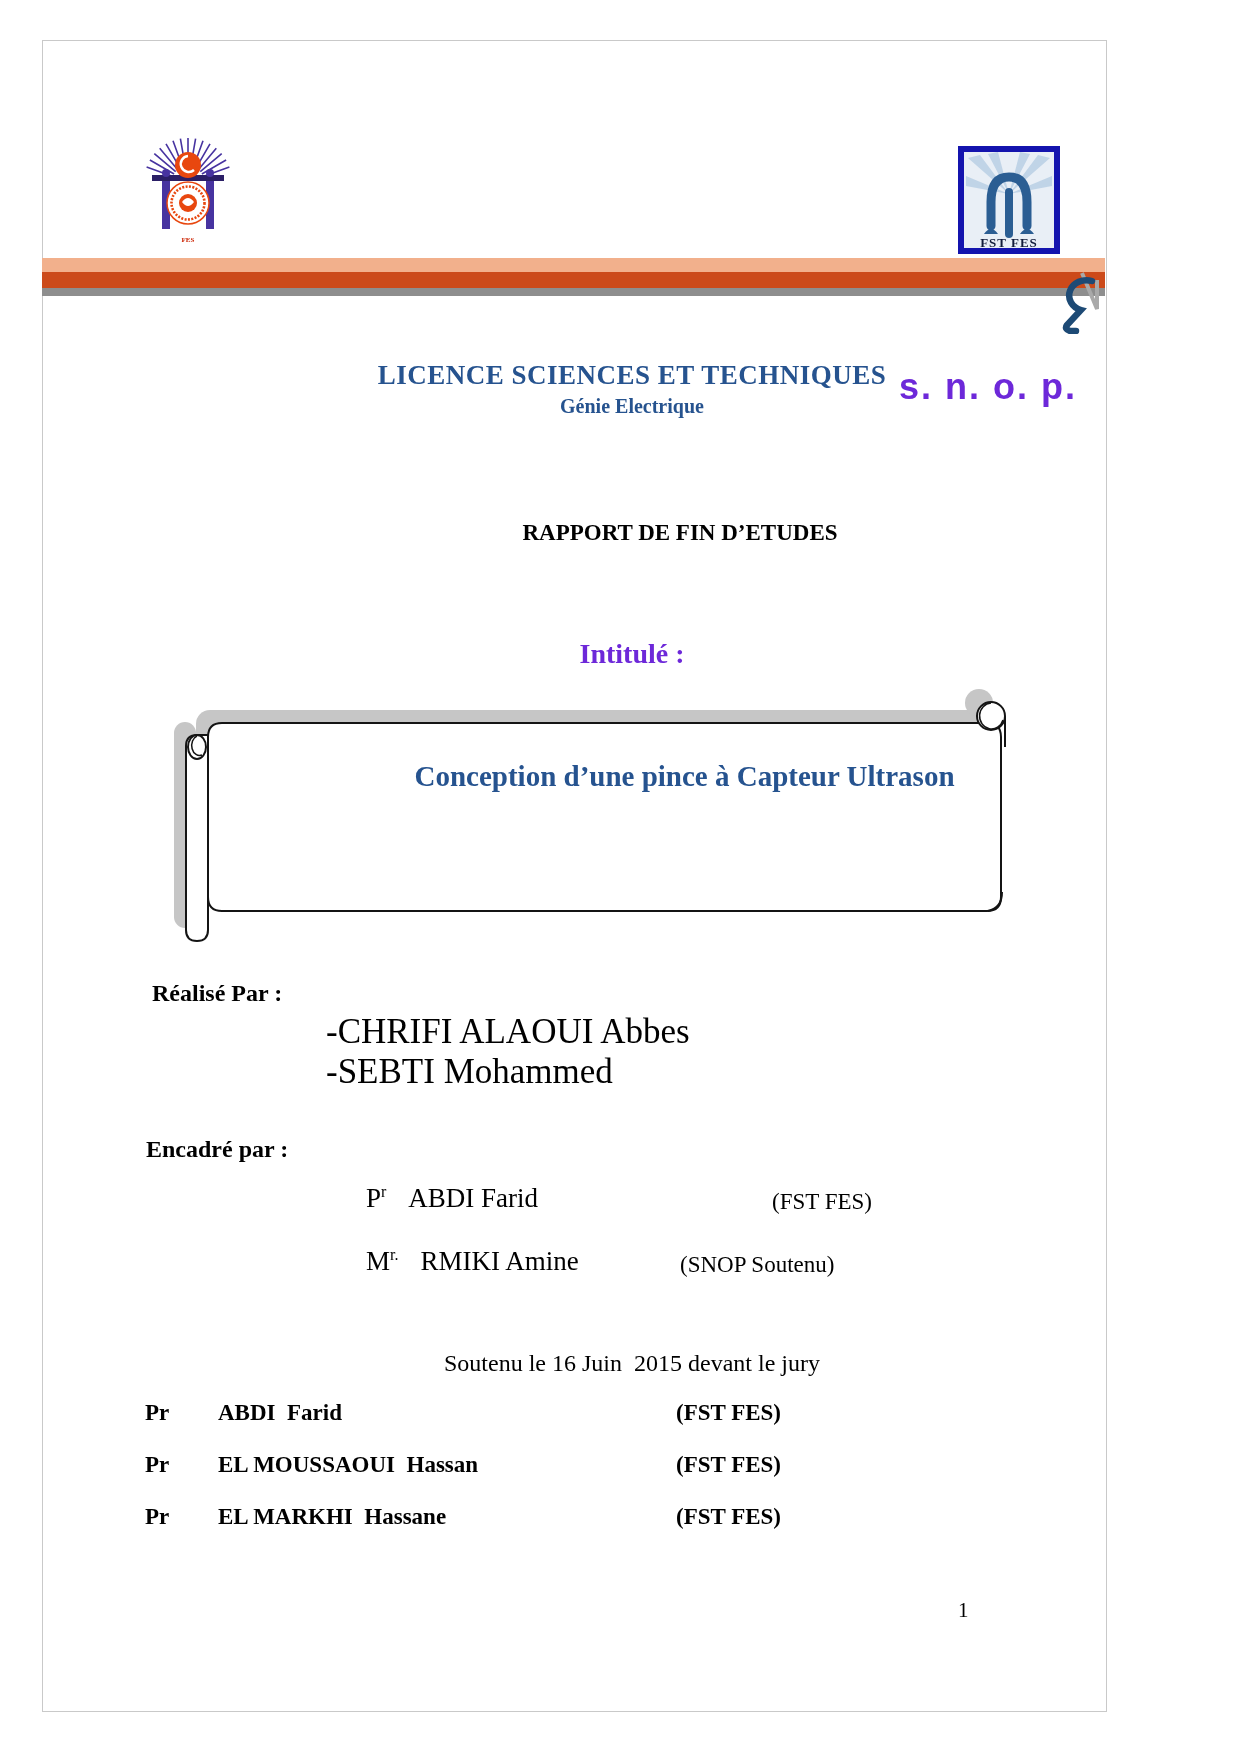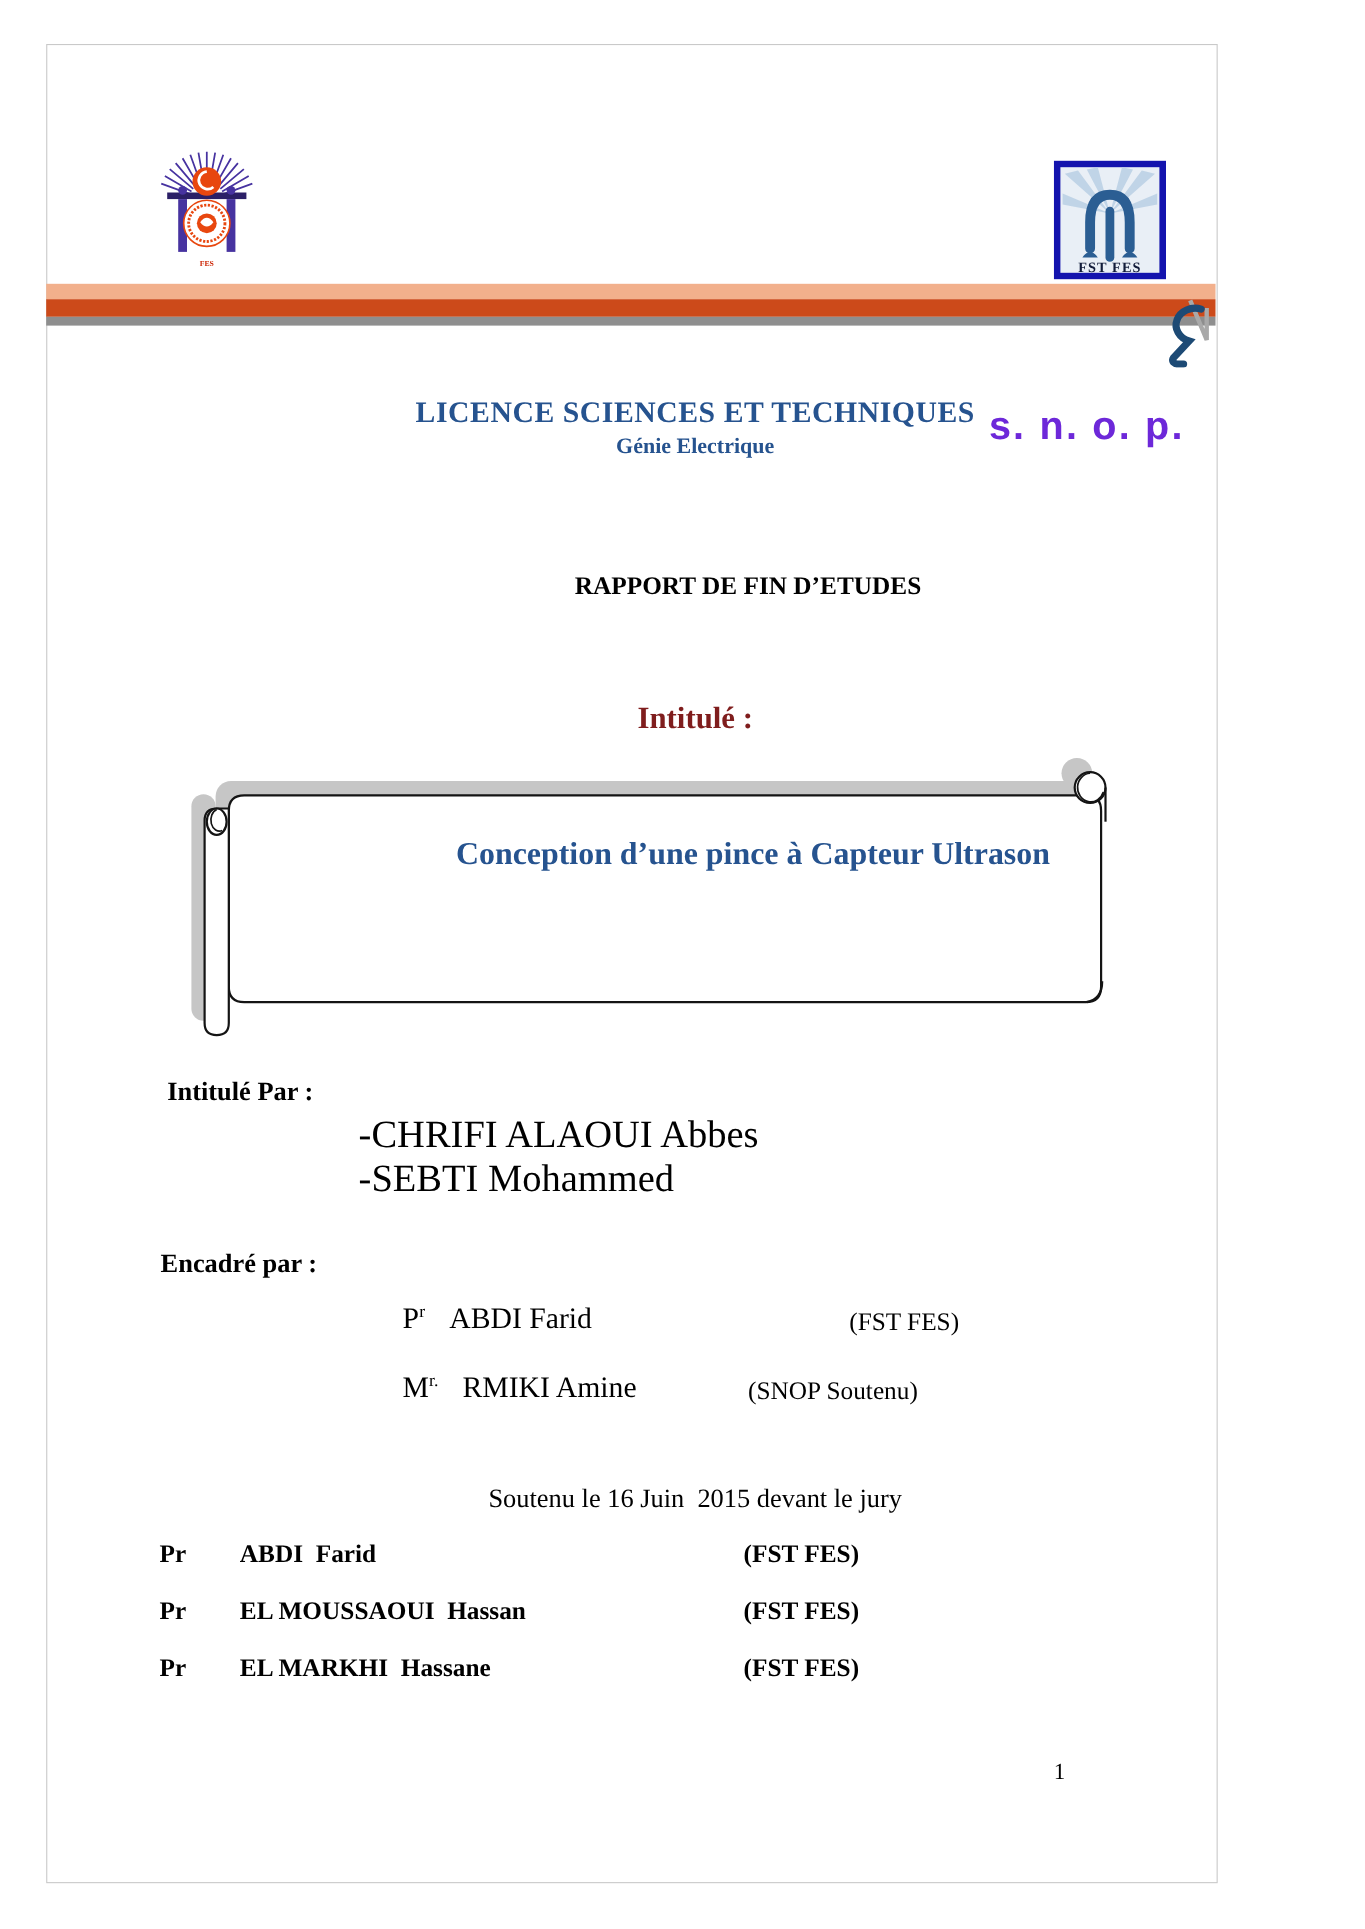--- a/index.html
+++ b/index.html
@@ -9,21 +9,21 @@
   .page-frame{left:42px;top:40px;width:1063px;height:1670px;border:1px solid #c9c9c9;background:#ffffff;}
   .center-col{left:24px;width:1216px;text-align:center;}
   .blue{color:#26538F;}
   .tricolor{left:42px;top:258px;width:1063px;}
   .stripe{width:100%;}
   .licence{top:360px;font-size:27px;font-weight:bold;letter-spacing:.5px;}
   .genie{top:395px;font-size:20px;font-weight:bold;}
   .snop-text{left:883px;top:366px;font-size:36px;font-weight:bold;color:#6d28d9;
              font-family:"Liberation Sans",sans-serif;letter-spacing:2px;margin-left:16px;}
   .rapport{top:520px;font-size:23px;font-weight:bold;color:#000;padding-left:48px;}
-  .intitule{top:638px;font-size:28px;font-weight:bold;color:#7f1d1d;}
+  .intitule{top:638px;font-size:28px;font-weight:bold;color:#6d28d9;}
   .scroll-title{left:208px;top:760px;width:953px;text-align:center;font-size:29px;font-weight:bold;}
   .label{font-size:24px;font-weight:bold;color:#000;}
   .author{left:326px;font-size:35px;color:#000;}
   .sup-row{left:330px;font-size:27px;color:#000;margin-left:36px;}
   .sup-row sup{font-size:16px;}
   .sup-name{margin-left:22px;}
   .affil{font-size:23px;color:#000;}
   .soutenu{top:1350px;font-size:24px;font-weight:normal;color:#000000;}
   .jury-title{left:145px;font-size:23px;font-weight:bold;}
   .jury-name{left:218px;font-size:23px;font-weight:bold;}
@@ -95,21 +95,21 @@
     <ellipse cx="37" cy="152" rx="9" ry="12"></ellipse>
     <path d="M37,141 a7,9 0 1 0 5,19" fill="none" stroke-width="1.5"></path>
     <circle cx="831" cy="121" r="14"></circle>
     <path d="M831,108 a12,13 0 1 0 12,17" fill="none" stroke-width="1.5"></path>
     <path d="M845,121 L845,152" fill="none"></path>
     <path d="M828,316 q14,-3 14,-19" fill="none"></path>
   </g>
 </svg>
 <div class="abs scroll-title blue" data-bind="title_section.title">Conception d’une pince à Capteur Ultrason</div>
 
-<div class="abs label" style="left:152px;top:980px" data-bind="authors.label">Intitulé Par :</div>
+<div class="abs label" style="left:152px;top:980px" data-bind="authors.label">Réalisé Par :</div>
 <div class="abs author" style="top:1012px" data-bind="authors.names.0">-CHRIFI ALAOUI Abbes</div>
 <div class="abs author" style="top:1052px" data-bind="authors.names.1">-SEBTI Mohammed</div>
 
 <div class="abs label" style="left:146px;top:1136px" data-bind="supervisors.label">Encadré par :</div>
 
 <div class="abs sup-row" style="top:1183px">
   <span><span data-bind="supervisors.rows.0.title">P</span><sup data-bind="supervisors.rows.0.title_sup">r</sup></span><span class="sup-name" data-bind="supervisors.rows.0.name">ABDI Farid</span>
 </div>
 <div class="abs affil" style="left:772px;top:1189px" data-bind="supervisors.rows.0.affiliation">(FST FES)</div>
 

